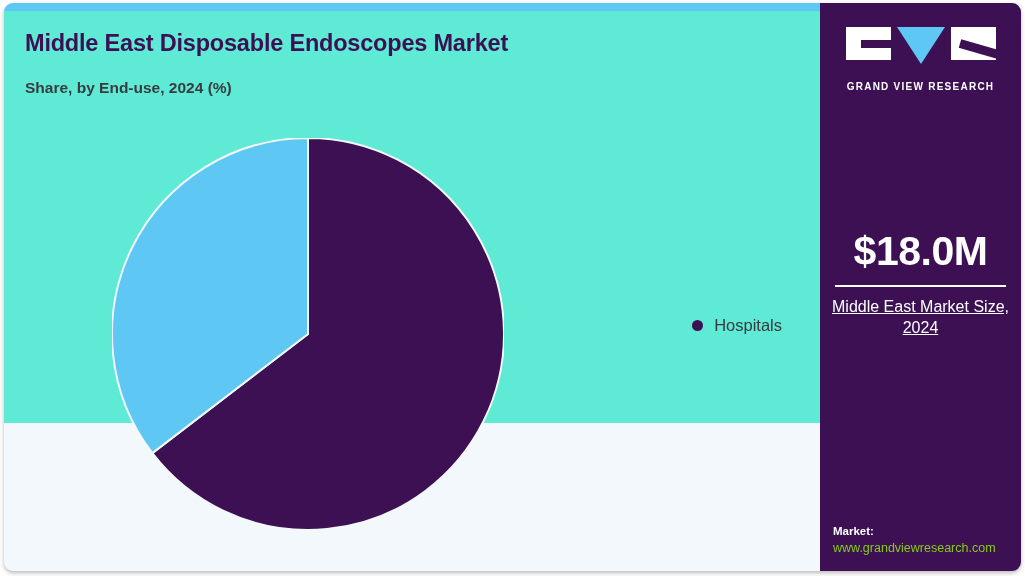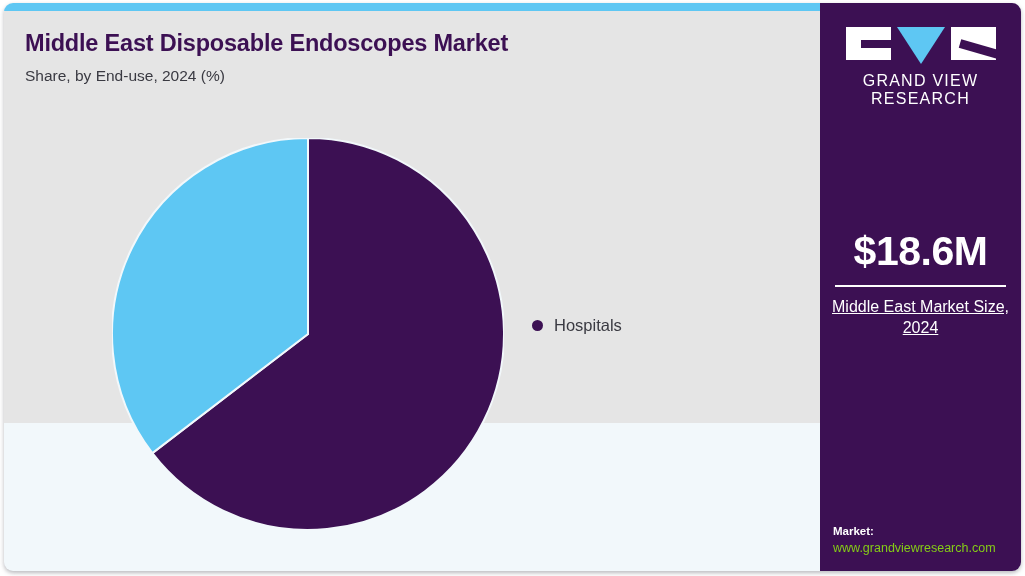--- a/index.html
+++ b/index.html
@@ -36,41 +36,41 @@
     background: #5ec7f3;
   }
 
   
   .chart-panel {
     position: absolute;
     left: 0;
     top: 8px;
     width: 816px;
     height: 412px;
-    background: #e5e5e5;
+    background: #5eead4;
   }
 
   .titles {
     position: absolute;
     left: 21px;
     top: 19px;
     width: 760px;
   }
   .chart-title {
     font-size: 23.5px;
     font-weight: bold;
     color: #3c1053;
     letter-spacing: -0.2px;
     line-height: 1.18;
     white-space: nowrap;
   }
   .chart-subtitle {
-    margin-top: 9px;
+    margin-top: 21px;
     font-size: 15.5px;
-    font-weight: normal;
+    font-weight: bold;
     color: #3a3a42;
     line-height: 1.2;
   }
 
   
   .pie-wrap {
     position: absolute;
     left: 108px;
     top: 127px;
     width: 392px;
@@ -82,20 +82,21 @@
   .legend {
     position: absolute;
     left: 528px;
     top: 298px;
     width: 250px;
   }
   .legend-item {
     display: flex;
     align-items: center;
     height: 32px;
+    justify-content: flex-end;
   }
   .legend-dot {
     width: 11px;
     height: 11px;
     border-radius: 50%;
     flex: 0 0 auto;
     margin-right: 11px;
   }
   .legend-label {
     font-size: 16.5px;
@@ -156,23 +157,23 @@
     transform-origin: left center;
   }
   .logo-v {
     width: 0;
     height: 0;
     border-left: 24px solid transparent;
     border-right: 24px solid transparent;
     border-top: 37px solid #5ec7f3;
   }
   .logo-word {
-    margin-top: 9px;
-    font-size: 16px;
-    font-weight: normal;
+    margin-top: 18px;
+    font-size: 10px;
+    font-weight: bold;
     letter-spacing: 1.25px;
     color: #ffffff;
   }
 
   
   .stat-block {
     position: absolute;
     left: 0;
     top: 228px;
     width: 201px;
@@ -256,21 +257,21 @@
     <div class="logo-block">
       <div class="logo-marks">
         <span class="logo-g"></span>
         <span class="logo-v"></span>
         <span class="logo-r"></span>
       </div>
       <div class="logo-word">GRAND VIEW RESEARCH</div>
     </div>
 
     <div class="stat-block">
-      <div class="stat-value">$18.6M</div>
+      <div class="stat-value">$18.0M</div>
       <div class="stat-divider"></div>
       <div class="stat-caption">Middle East Market Size, 2024</div>
     </div>
 
     <div class="source-block">
       <div class="source-label">Market:</div>
       <div class="source-url">www.grandviewresearch.com</div>
     </div>
 
   </div>

